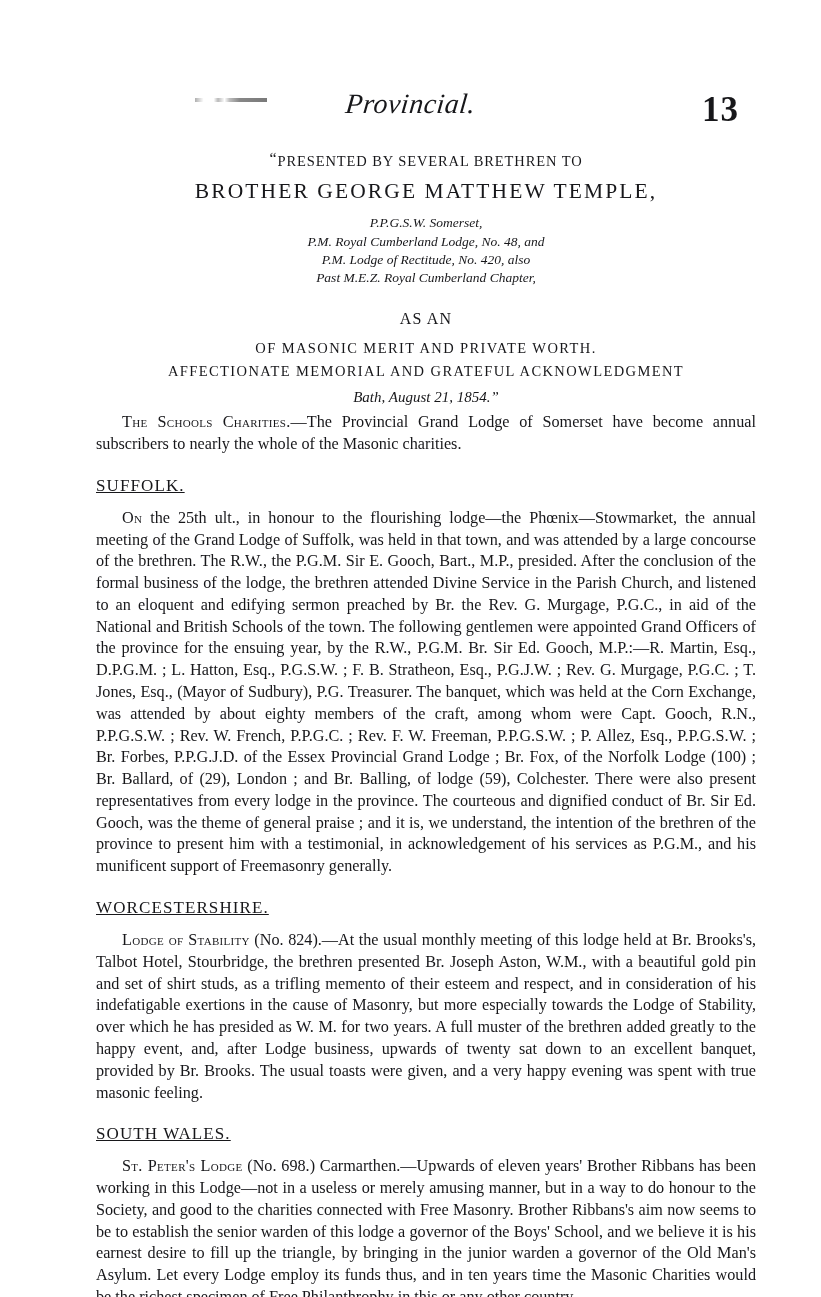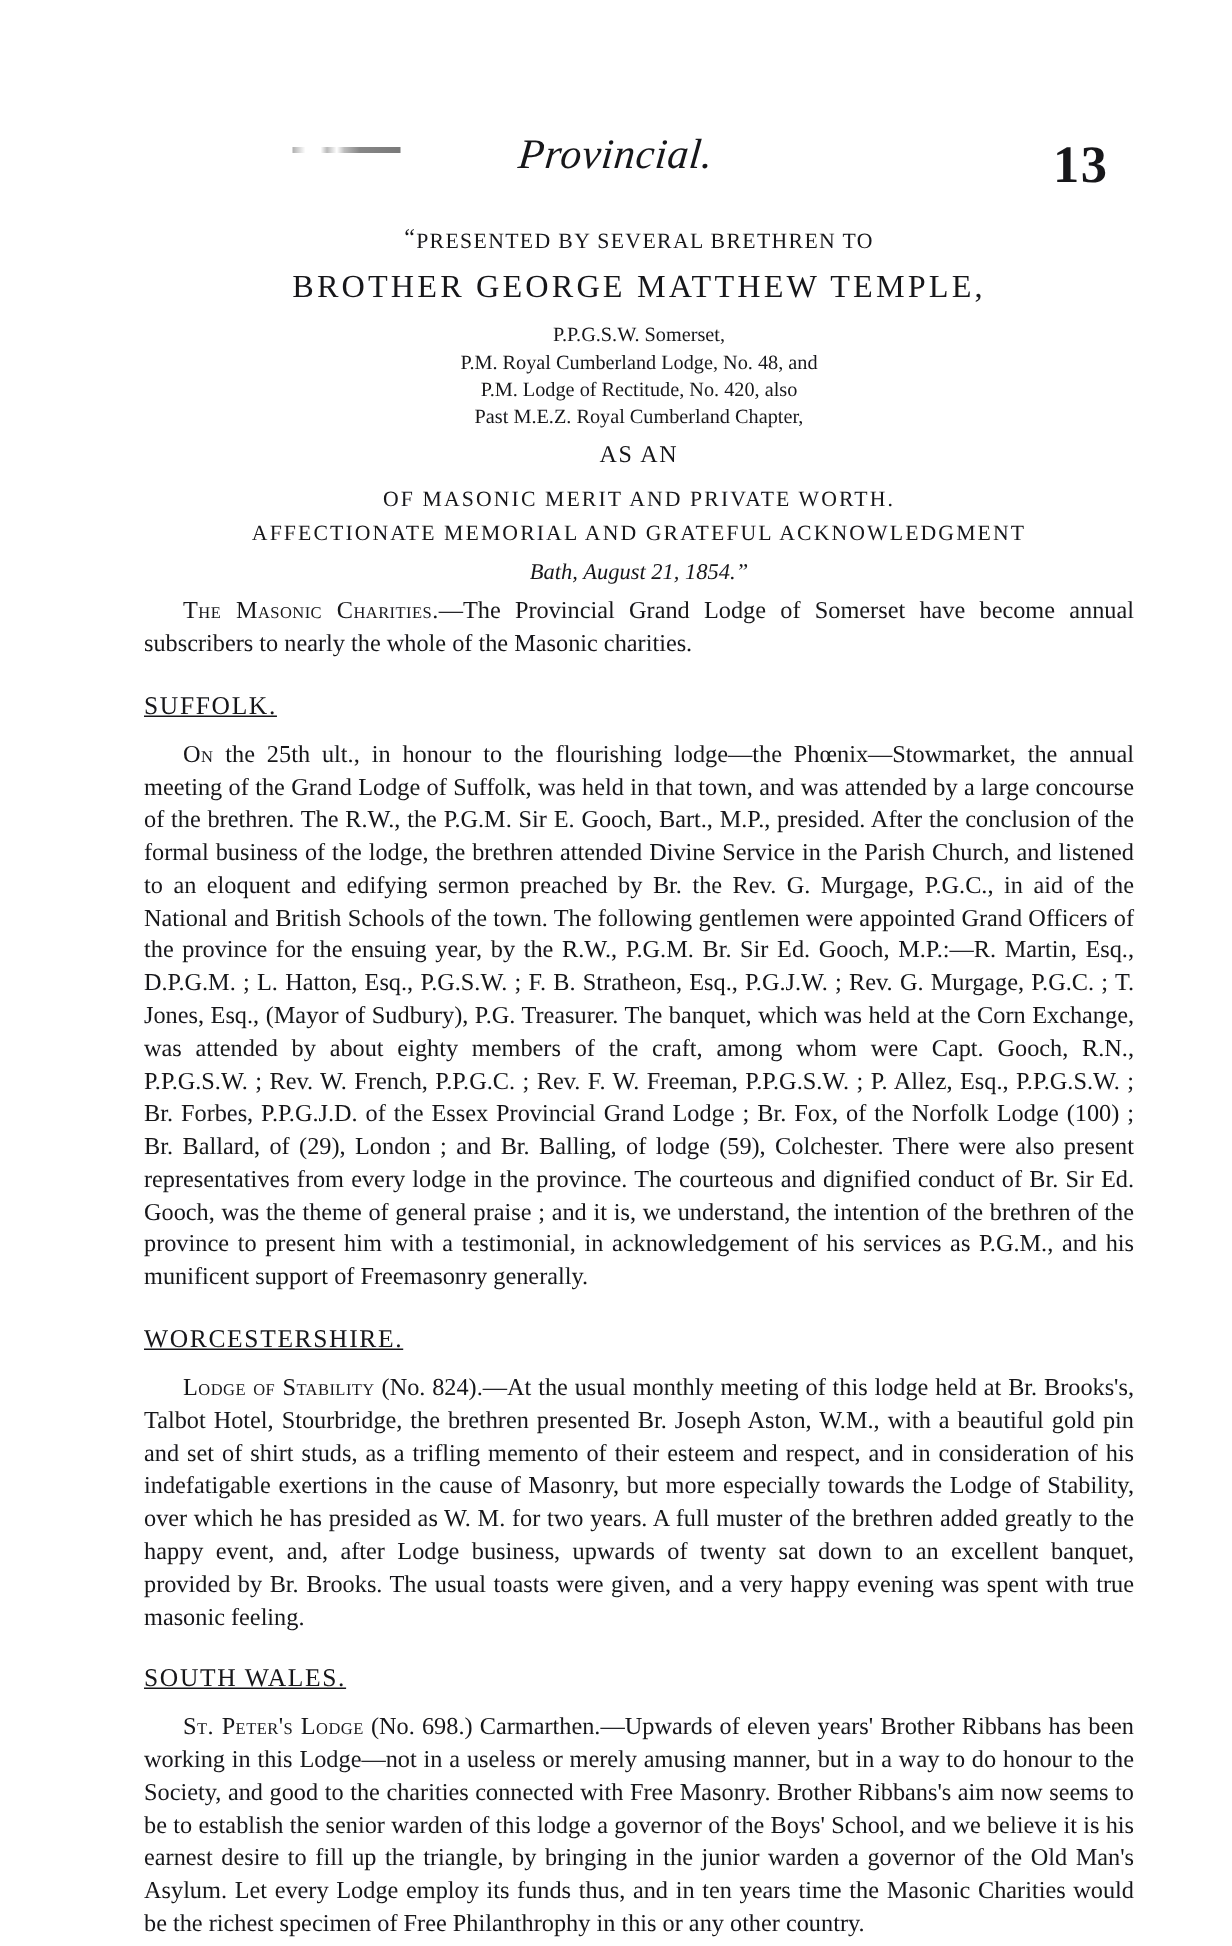--- a/index.html
+++ b/index.html
@@ -84,23 +84,24 @@
     margin-bottom: 9px;
   }
   .ded-quote-open { font-size: 16px; vertical-align: .15em; }
   .ded-name {
     font-size: 21.5px;
     letter-spacing: 2.1px;
     margin-bottom: 10px;
     white-space: nowrap;
   }
   .ded-titles {
+    font-style: italic;
     font-size: 13.5px;
     line-height: 1.35;
-    margin-bottom: 8px;
+    margin-bottom: 23px;
   }
   .ded-titles div { white-space: nowrap; }
   .ded-asan {
     font-size: 16px;
     font-variant: small-caps;
     letter-spacing: 1.2px;
     margin-bottom: 9px;
   }
   .ded-memorial {
     font-size: 14.5px;
@@ -162,21 +163,21 @@
         <div>Past M.E.Z. Royal Cumberland Chapter,</div>
       </div>
       <div class="ded-asan">AS AN</div>
       <div class="ded-memorial">
         <div>OF MASONIC MERIT AND PRIVATE WORTH.</div>
         <div>AFFECTIONATE MEMORIAL AND GRATEFUL ACKNOWLEDGMENT</div>
       </div>
       <div class="ded-place">Bath, August 21, 1854.”</div>
     </div>
 
-    <p class="para"><span class="lead">The Masonic Charities.</span><span>—The Provincial Grand Lodge of Somerset have become annual subscribers to nearly the whole of the Masonic charities.</span></p>
+    <p class="para"><span class="lead">The Schools Charities.</span><span>—The Provincial Grand Lodge of Somerset have become annual subscribers to nearly the whole of the Masonic charities.</span></p>
 
     <div class="section-head">SUFFOLK.</div>
     <p class="para"><span class="lead">On</span><span> the 25th ult., in honour to the flourishing lodge—the Phœnix—Stowmarket, the annual meeting of the Grand Lodge of Suffolk, was held in that town, and was attended by a large concourse of the brethren. The R.W., the P.G.M. Sir E. Gooch, Bart., M.P., presided. After the conclusion of the formal business of the lodge, the brethren attended Divine Service in the Parish Church, and listened to an eloquent and edifying sermon preached by Br. the Rev. G. Murgage, P.G.C., in aid of the National and British Schools of the town. The following gentlemen were appointed Grand Officers of the province for the ensuing year, by the R.W., P.G.M. Br. Sir Ed. Gooch, M.P.:—R. Martin, Esq., D.P.G.M. ; L. Hatton, Esq., P.G.S.W. ; F. B. Stratheon, Esq., P.G.J.W. ; Rev. G. Murgage, P.G.C. ; T. Jones, Esq., (Mayor of Sudbury), P.G. Treasurer. The banquet, which was held at the Corn Exchange, was attended by about eighty members of the craft, among whom were Capt. Gooch, R.N., P.P.G.S.W. ; Rev. W. French, P.P.G.C. ; Rev. F. W. Freeman, P.P.G.S.W. ; P. Allez, Esq., P.P.G.S.W. ; Br. Forbes, P.P.G.J.D. of the Essex Provincial Grand Lodge ; Br. Fox, of the Norfolk Lodge (100) ; Br. Ballard, of (29), London ; and Br. Balling, of lodge (59), Colchester. There were also present representatives from every lodge in the province. The courteous and dignified conduct of Br. Sir Ed. Gooch, was the theme of general praise ; and it is, we understand, the intention of the brethren of the province to present him with a testimonial, in acknowledgement of his services as P.G.M., and his munificent support of Freemasonry generally.</span></p>
 
     <div class="section-head">WORCESTERSHIRE.</div>
     <p class="para"><span class="lead">Lodge of Stability</span><span> (No. 824).—At the usual monthly meeting of this lodge held at Br. Brooks's, Talbot Hotel, Stourbridge, the brethren presented Br. Joseph Aston, W.M., with a beautiful gold pin and set of shirt studs, as a trifling memento of their esteem and respect, and in consideration of his indefatigable exertions in the cause of Masonry, but more especially towards the Lodge of Stability, over which he has presided as W. M. for two years. A full muster of the brethren added greatly to the happy event, and, after Lodge business, upwards of twenty sat down to an excellent banquet, provided by Br. Brooks. The usual toasts were given, and a very happy evening was spent with true masonic feeling.</span></p>
 
     <div class="section-head">SOUTH WALES.</div>
     <p class="para"><span class="lead">St. Peter's Lodge</span><span> (No. 698.) Carmarthen.—Upwards of eleven years' Brother Ribbans has been working in this Lodge—not in a useless or merely amusing manner, but in a way to do honour to the Society, and good to the charities connected with Free Masonry. Brother Ribbans's aim now seems to be to establish the senior warden of this lodge a governor of the Boys' School, and we believe it is his earnest desire to fill up the triangle, by bringing in the junior warden a governor of the Old Man's Asylum. Let every Lodge employ its funds thus, and in ten years time the Masonic Charities would be the richest specimen of Free Philanthrophy in this or any other country.</span></p>
 

